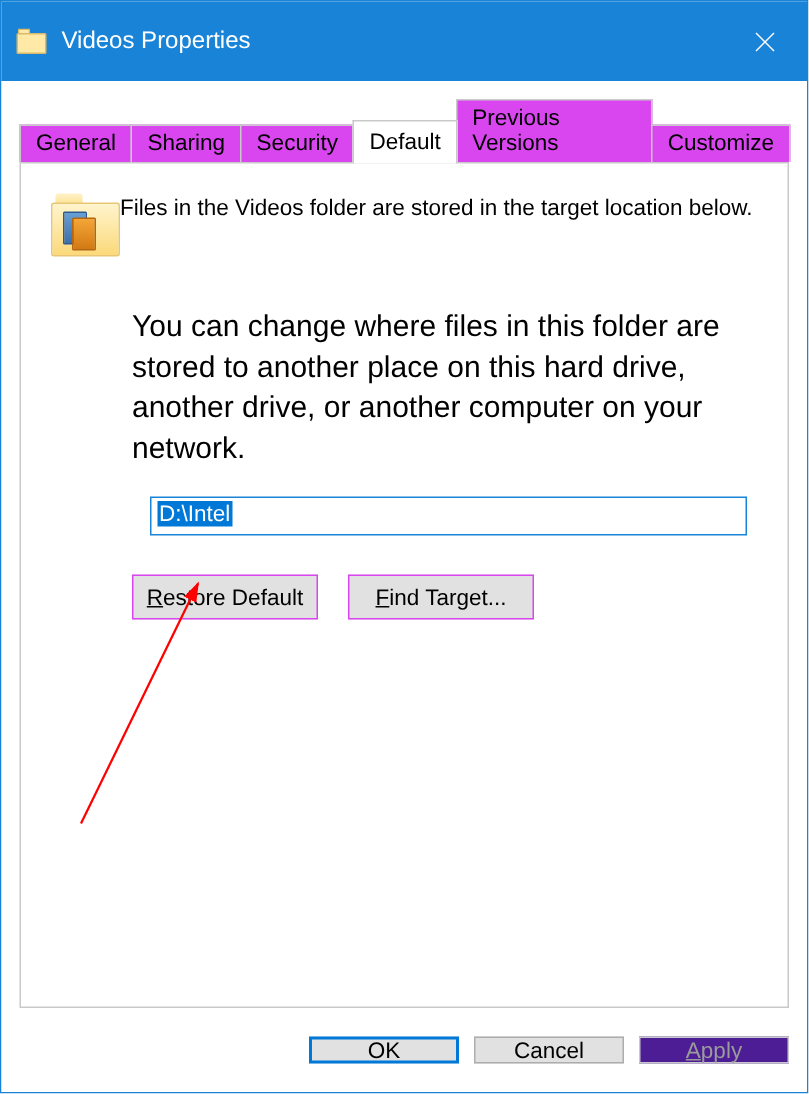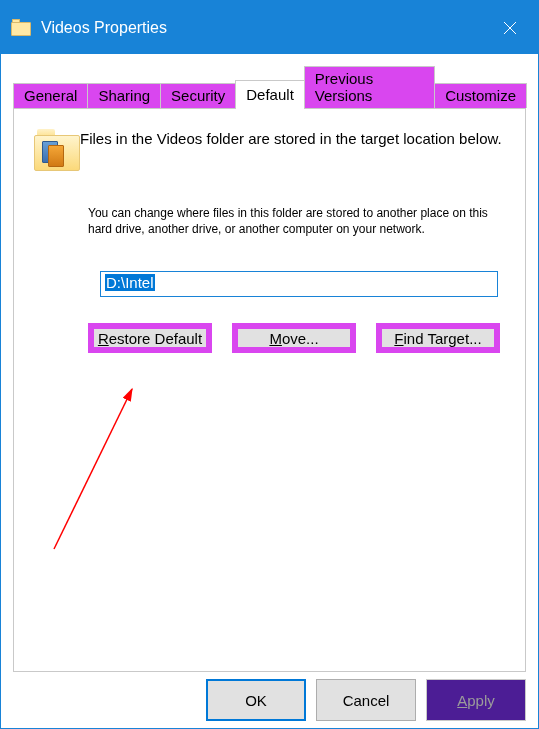--- a/index.html
+++ b/index.html
@@ -155,23 +155,23 @@
     border: 1px solid #b46710;
     border-radius: 1px;
   }
   .intro-text {
     color: #000;
     line-height: 1.35;
     font-size: 15px;
   }
   .desc-text {
     color: #000;
-    margin: 0 0 34px 54px;
+    margin: 0 0 18px 54px;
     line-height: 1.35;
-    font-size: 12px;
+    font-size: 20px;
   }
 
   .path-input {
     display: block;
     margin: 0 0 26px 66px;
     width: 398px;
     height: 26px;
     border: 1px solid #1883d7;
     padding: 2px 4px;
     font-family: "Segoe UI", Tahoma, sans-serif;
@@ -186,21 +186,21 @@
   }
 
   .button-row {
     margin-left: 54px;
     display: flex;
     gap: 20px;
   }
   .action-btn {
     width: 124px;
     height: 30px;
-    border: 6px solid #d946ef;
+    border: 1px solid #d946ef;
     background: #e1e1e1;
     font-family: "Segoe UI", Tahoma, sans-serif;
     font-size: 15px;
     text-align: center;
     cursor: default;
     display: flex;
     align-items: center;
     justify-content: center;
   }
   .underline { text-decoration: underline; }
@@ -210,21 +210,21 @@
     padding: 0 12px;
     display: flex;
     align-items: center;
     justify-content: flex-end;
     gap: 10px;
     background: #fff;
     flex-shrink: 0;
   }
   .dlg-btn {
     width: 100px;
-    height: 42px;
+    height: 18px;
     border: 1px solid #adadad;
     background: #e1e1e1;
     font-family: "Segoe UI", Tahoma, sans-serif;
     font-size: 15px;
     display: flex;
     align-items: center;
     justify-content: center;
   }
   .dlg-btn.default {
     border: 2px solid #0078d7;
@@ -282,23 +282,20 @@
 
       <div class="desc-text">You can change where files in this folder are stored to another place on this hard drive, another drive, or another computer on your network.</div>
 
       <div class="path-input"><span class="sel">D:\Intel</span></div>
 
       <div class="button-row">
         <div class="action-btn">
           <span><span class="underline">R</span><span>estore Default</span></span>
         </div>
         <div class="action-btn">
-          <span><span class="underline">M</span><span>ove...</span></span>
-        </div>
-        <div class="action-btn">
           <span><span class="underline">F</span><span>ind Target...</span></span>
         </div>
       </div>
 
       <svg class="arrow" style="left:30px; top:260px;" width="110" height="190">
         <defs>
           <marker id="ah" markerWidth="10" markerHeight="10" refX="8" refY="3" orient="auto">
             <path d="M0,0 L9,3 L0,6 Z" fill="#ff0000"></path>
           </marker>
         </defs>

